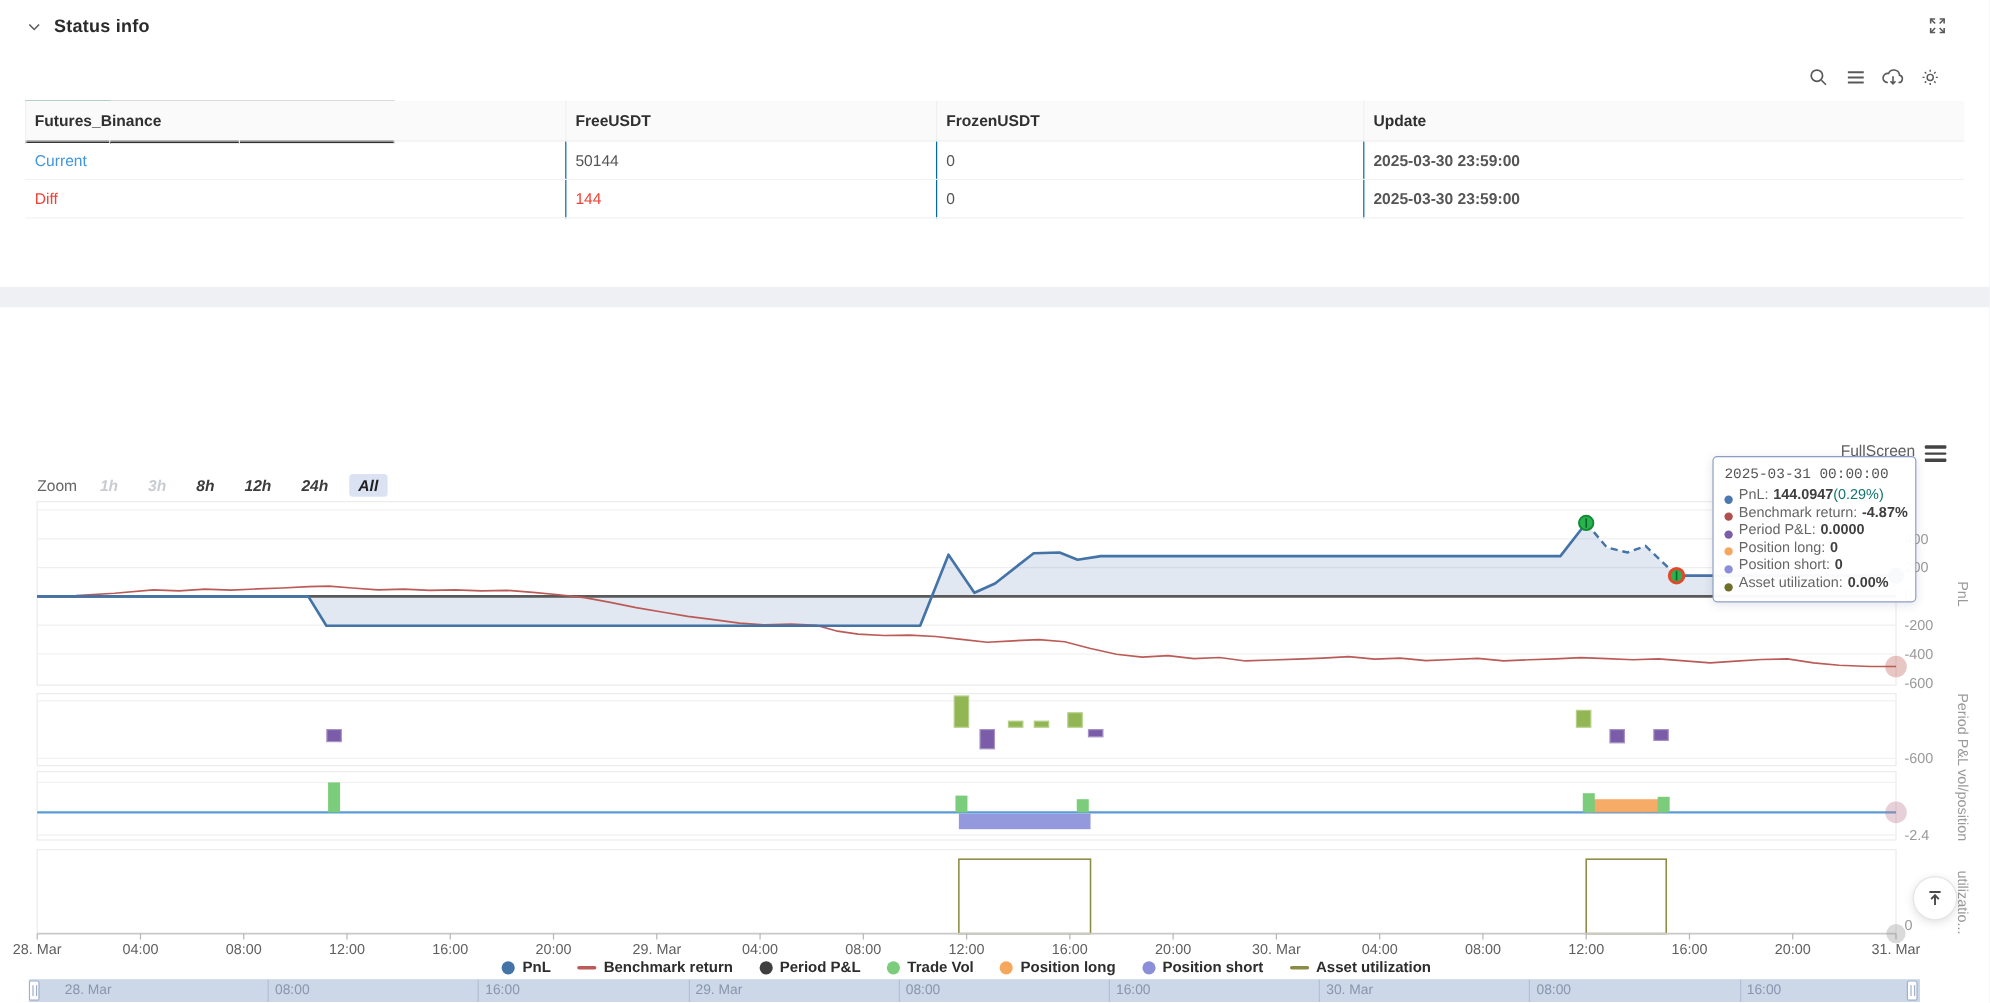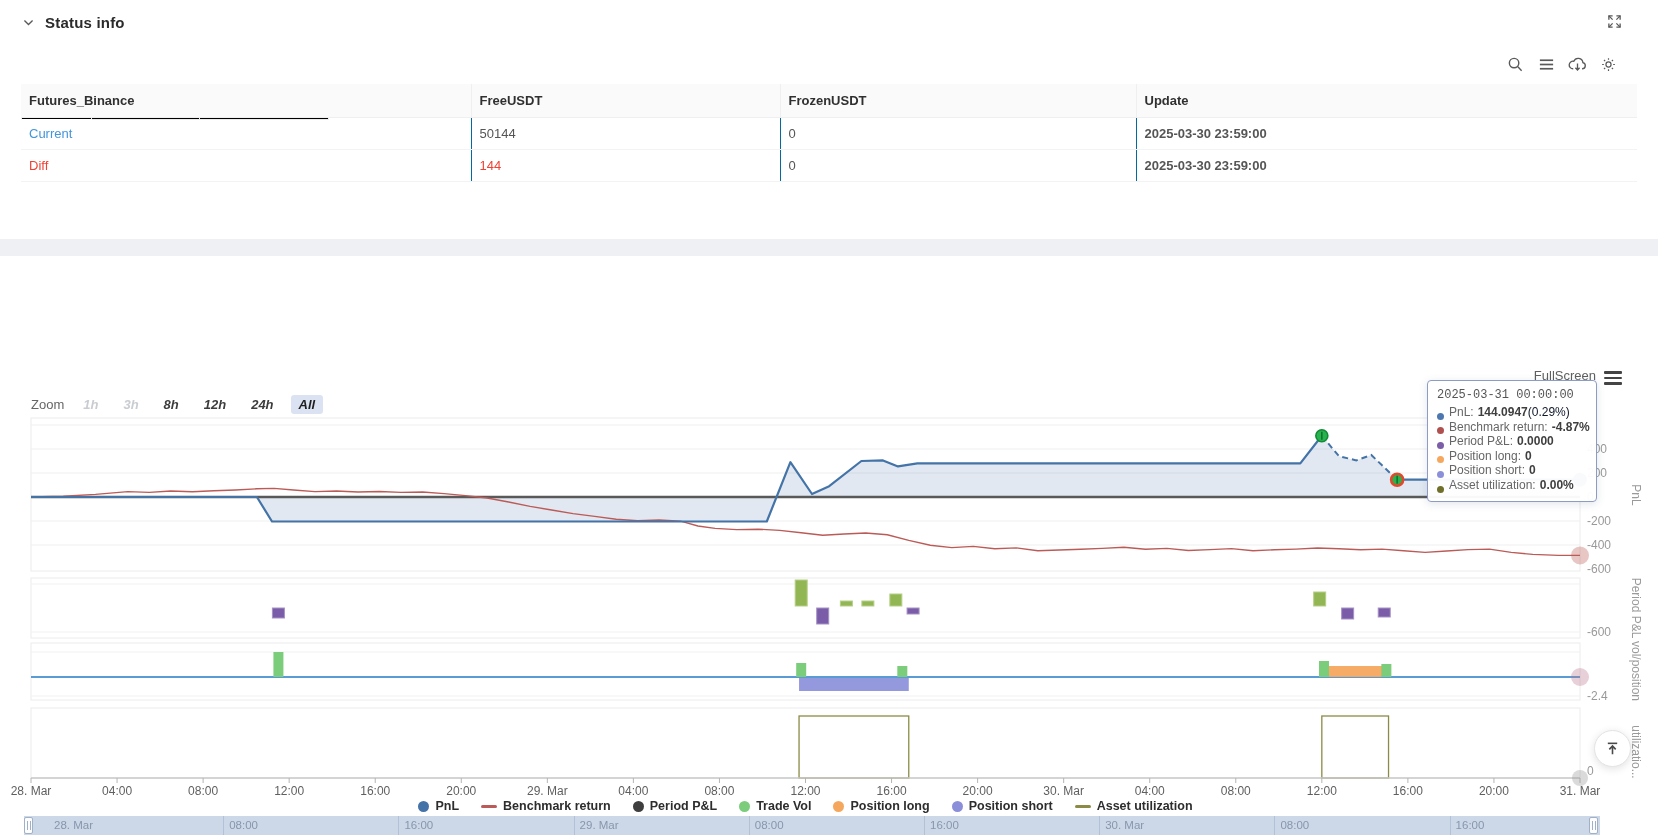--- a/index.html
+++ b/index.html
@@ -50,21 +50,21 @@
 
   .chart-svg { position:absolute; top:0; left:0; z-index:1; }
 
   
   .tooltip { position:absolute; top:124px; left:1427px; width:170px; z-index:5; background:rgba(255,255,255,.96);
              border:1px solid #8e9cc3; border-radius:4px; box-shadow:0 2px 8px rgba(60,80,120,.15); padding:7px 9px 8px; }
   .tooltip .ts { font-size:12px; color:#555; margin-bottom:3px;font-family:Liberation Mono, monospace; }
   .tt-row { display:flex; align-items:flex-end; font-size:12px; color:#666; line-height:14.6px; white-space:nowrap; }
   .tt-dot { width:7px; height:7px; border-radius:50%; margin-right:5px; flex:0 0 auto; }
   .tt-val { font-weight:700; color:#3f3f3f; margin-left:4px; }
-  .tt-suffix { color:#0f172a; }
+  .tt-suffix { color:#0f766e; }
 
   
   .legend { position:absolute; top:543px; left:31px; width:1549px; display:flex; justify-content:center; gap:22px; z-index:2; }
   .lg-item { display:flex; align-items:center; gap:6px; font-size:12.5px; font-weight:700; color:#2d2d2d; cursor:pointer; }
   .lg-circle { width:11px; height:11px; border-radius:50%; }
   .lg-line { width:16px; height:3px; border-radius:2px; }
 
   
   .dz { position:absolute; top:560px; left:24px; width:1576px; height:19px; background:#ccd8e8; z-index:2; overflow:hidden; }
   .dz-label { position:absolute; top:3px; font-size:11.5px; color:#8796ad; }

